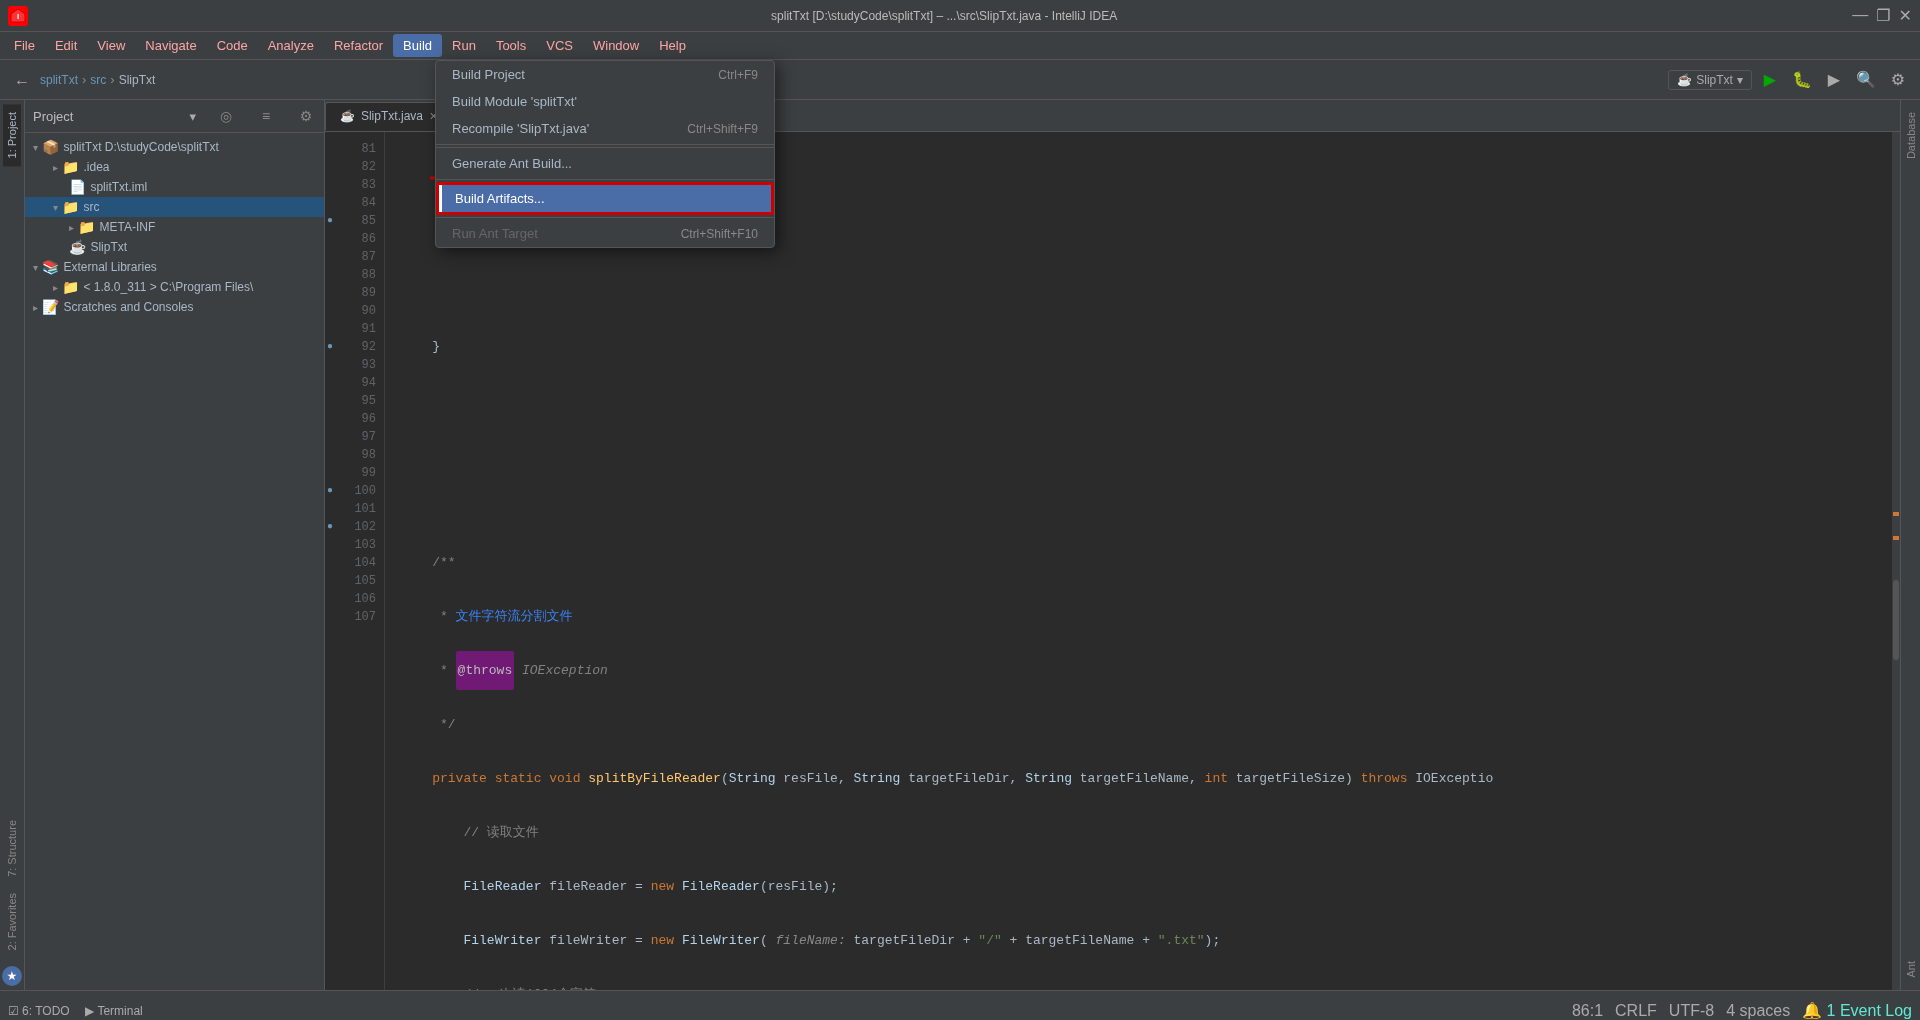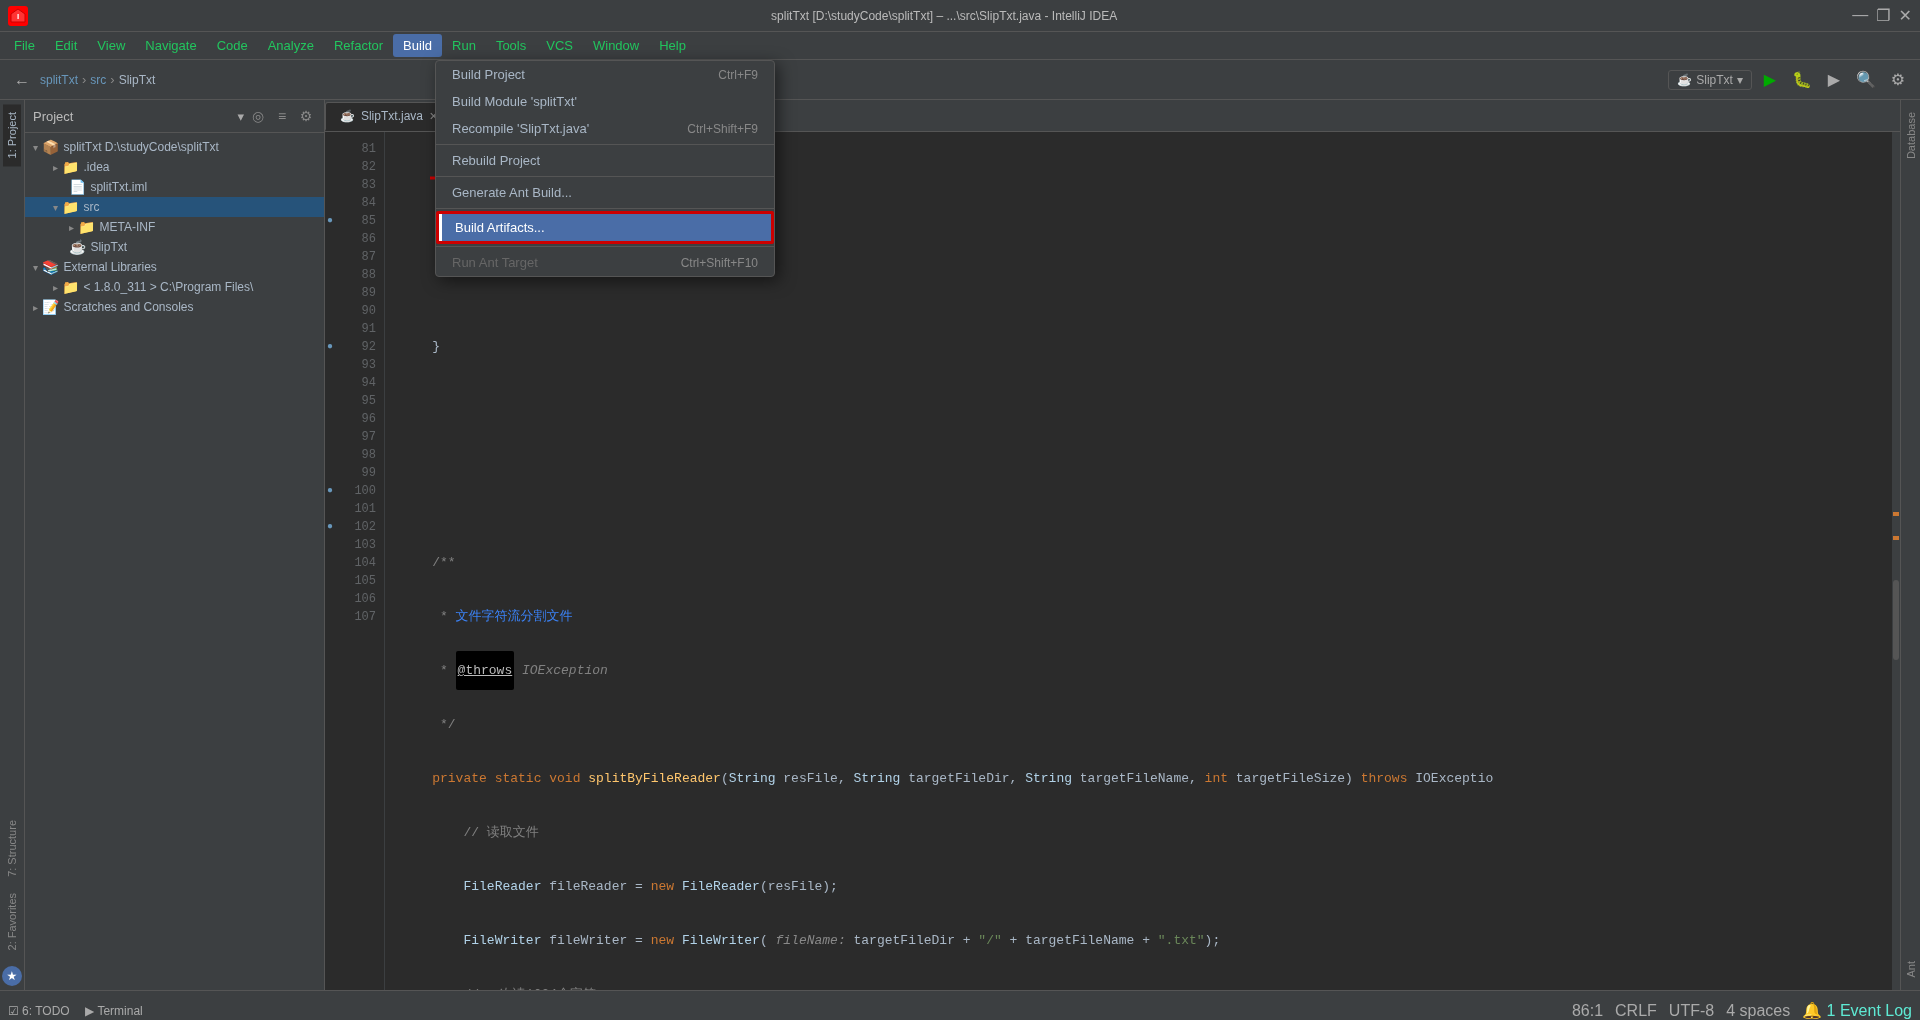--- a/index.html
+++ b/index.html
@@ -57,21 +57,21 @@
       background: #3c3f41;
       display: flex;
       align-items: center;
       padding: 0 4px;
       border-bottom: 1px solid #555;
     }
     .menu-item {
       padding: 4px 10px;
       cursor: pointer;
       font-size: 13px;
-      color: #22c55e;
+      color: #fca5a5;
       border-radius: 3px;
     }
     .menu-item.active { background: #4a6da7; color: white; }
 
     
     #toolbar {
       height: 40px;
       background: #3c3f41;
       display: flex;
       align-items: center;
@@ -108,21 +108,21 @@
       background: #3c3f41;
       border-right: 1px solid #555;
       display: flex;
       flex-direction: column;
     }
     #sidebar-header {
       display: flex;
       align-items: center;
       padding: 6px 8px;
       border-bottom: 1px solid #555;
-      gap: 4px;
+      gap: 20px;
     }
     .sidebar-title {
       font-size: 13px;
       color: #bbb;
       flex: 1;
     }
     .sidebar-action-btn {
       width: 20px;
       height: 20px;
       display: flex;
@@ -248,21 +248,21 @@
       line-height: 18px;
       white-space: pre;
     }
     .code-line {
       height: 18px;
       line-height: 18px;
     }
     .kw { color: #cc7832; }
     .str { color: #6a8759; }
     .comment { color: #808080; }
-    .annotation { color: #bbb; background: #000000; padding: 12px 2px; border-radius: 2px; text-decoration: underline; }
+    .annotation { color: #bbb; background: #701a75; padding: 12px 2px; border-radius: 2px; }
     .italic { font-style: italic; }
     .method { color: #ffc66d; }
     .cn { color: #b1d2e8; }
     .param-hint { color: #888; font-style: italic; }
 
     
     #build-dropdown {
       position: absolute;
       top: 60px;
       left: 435px;
@@ -626,24 +626,20 @@
   </div>
   <div class="dropdown-item">
     <span>Build Module 'splitTxt'</span>
     <span class="shortcut"></span>
   </div>
   <div class="dropdown-item">
     <span>Recompile 'SlipTxt.java'</span>
     <span class="shortcut">Ctrl+Shift+F9</span>
   </div>
   <div class="dropdown-sep"></div>
-  <div class="dropdown-item">
-    <span>Rebuild Project</span>
-    <span class="shortcut"></span>
-  </div>
   <div class="dropdown-sep"></div>
   <div class="dropdown-item">
     <span>Generate Ant Build...</span>
     <span class="shortcut"></span>
   </div>
   <div class="dropdown-sep"></div>
 
   <div class="dropdown-item highlighted build-artifacts-highlight">
     <span>Build Artifacts...</span>
     <span class="shortcut"></span>

